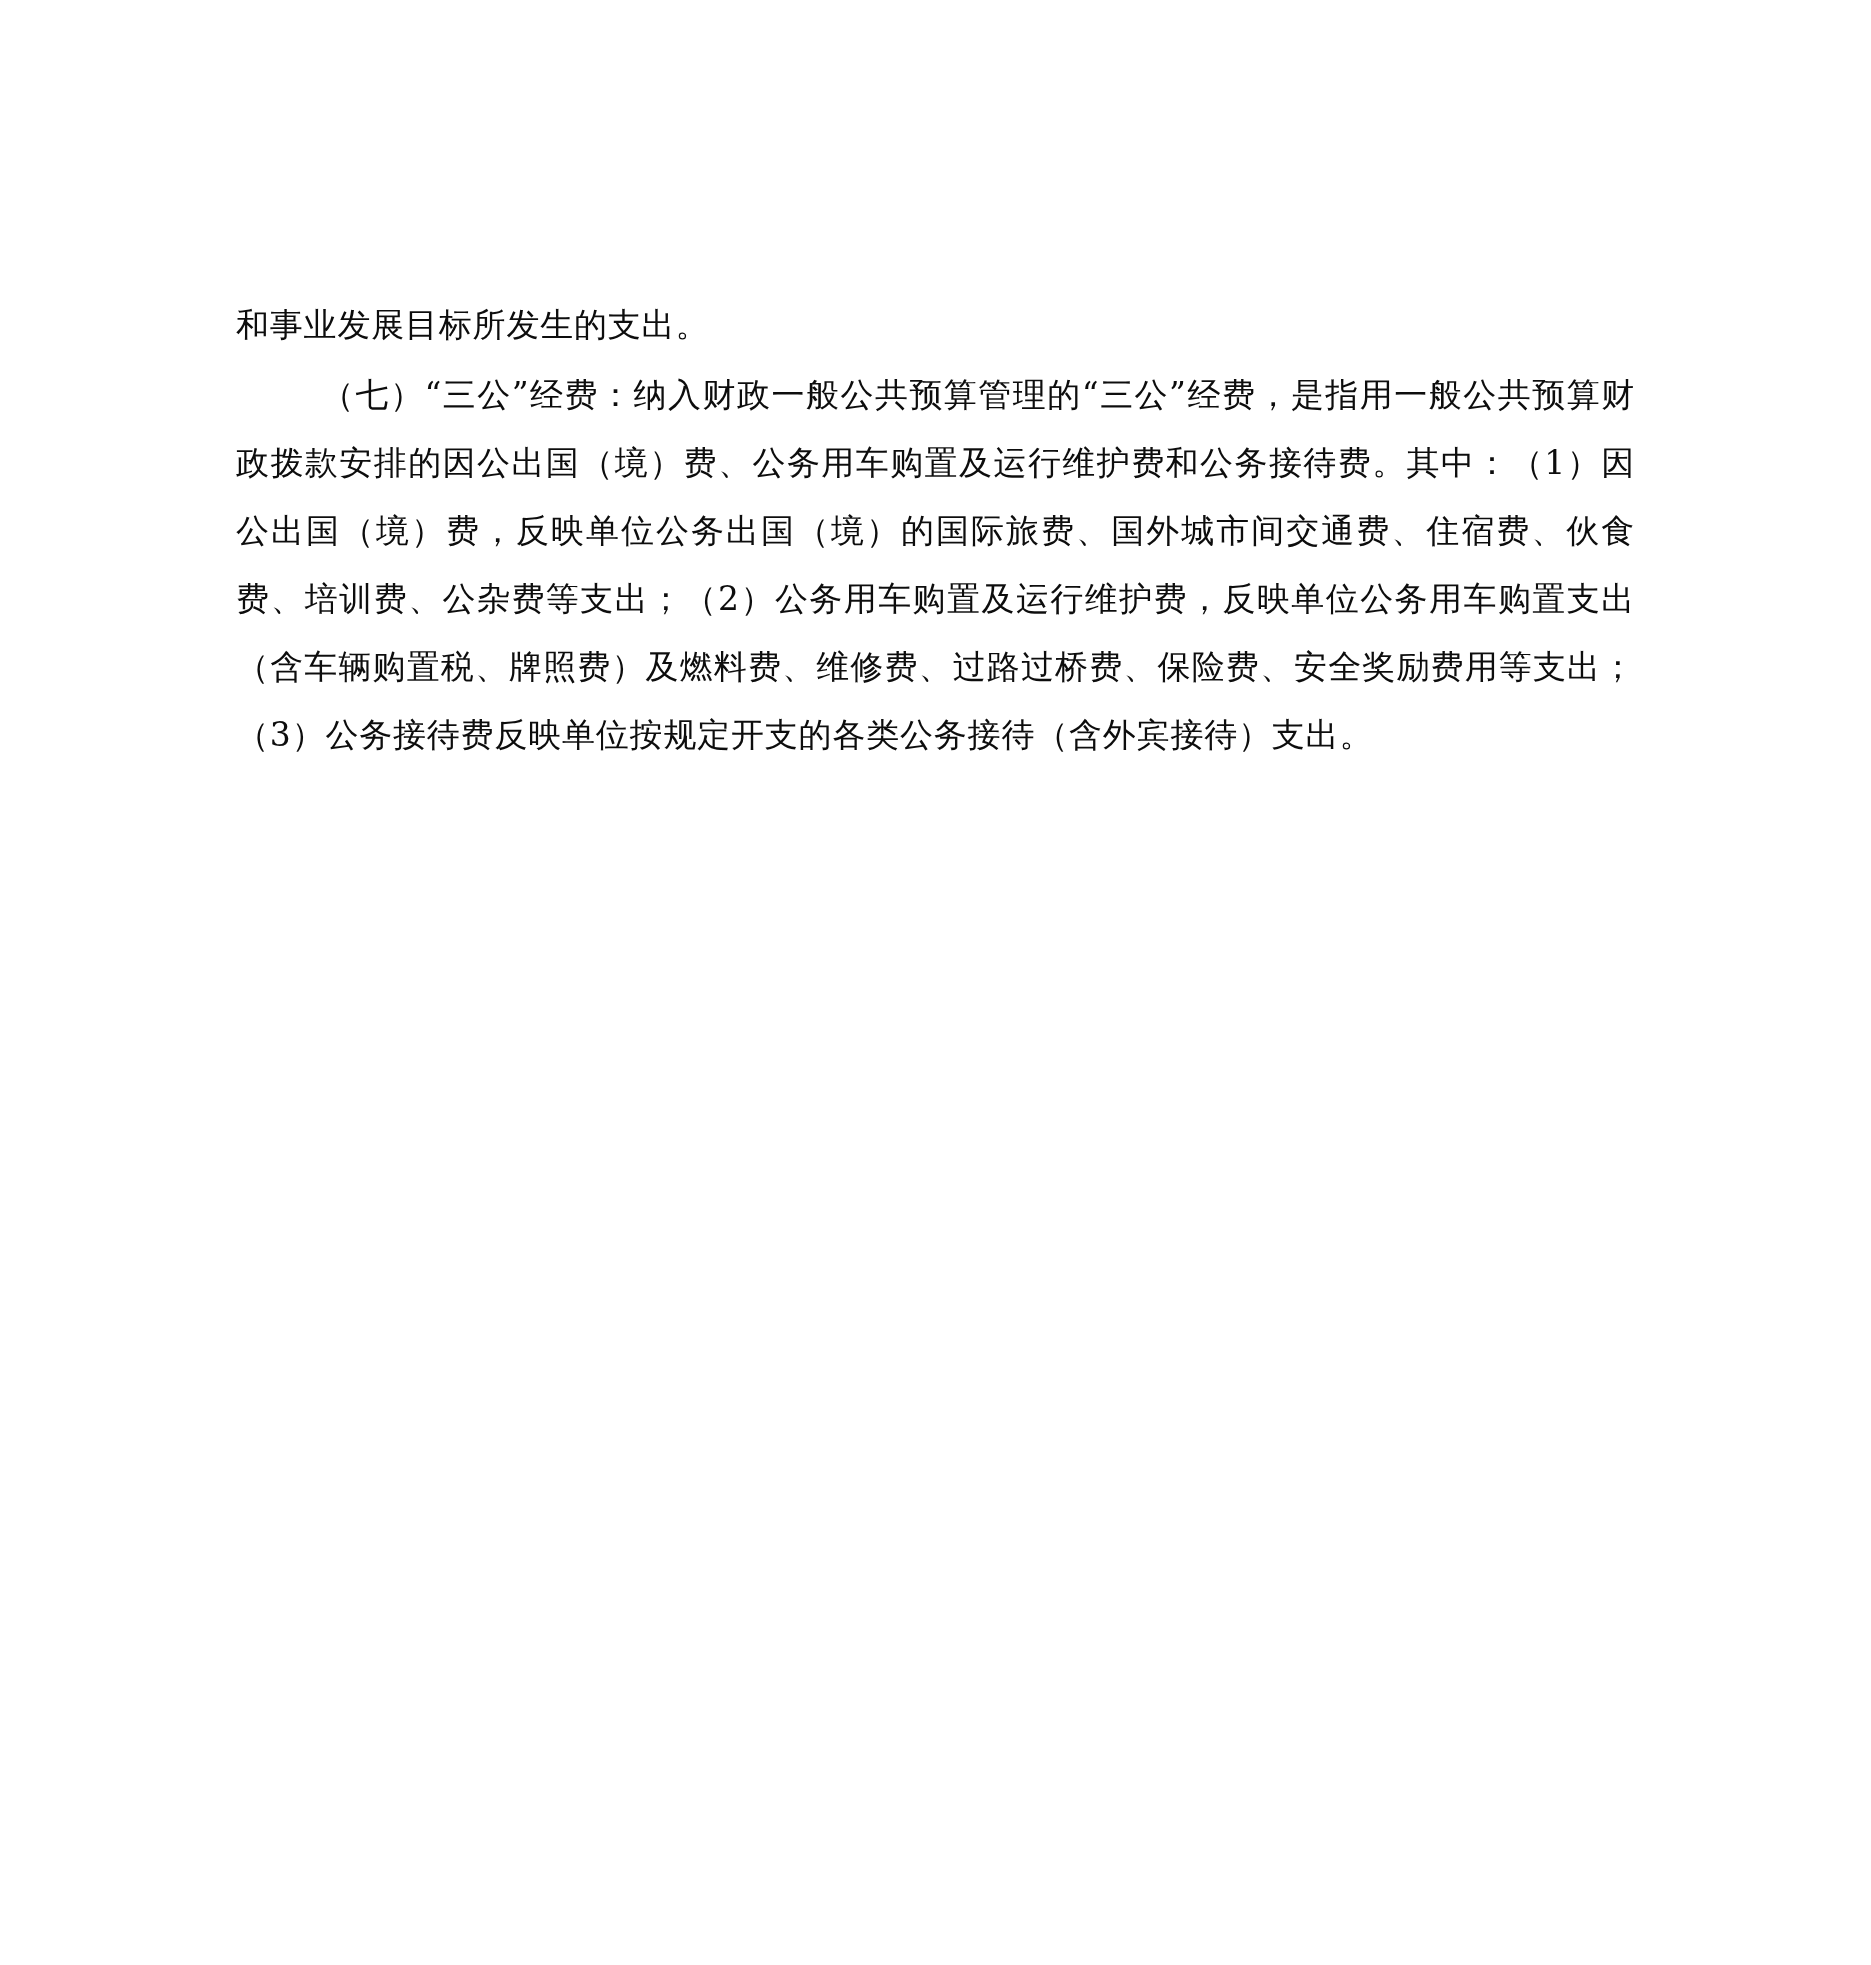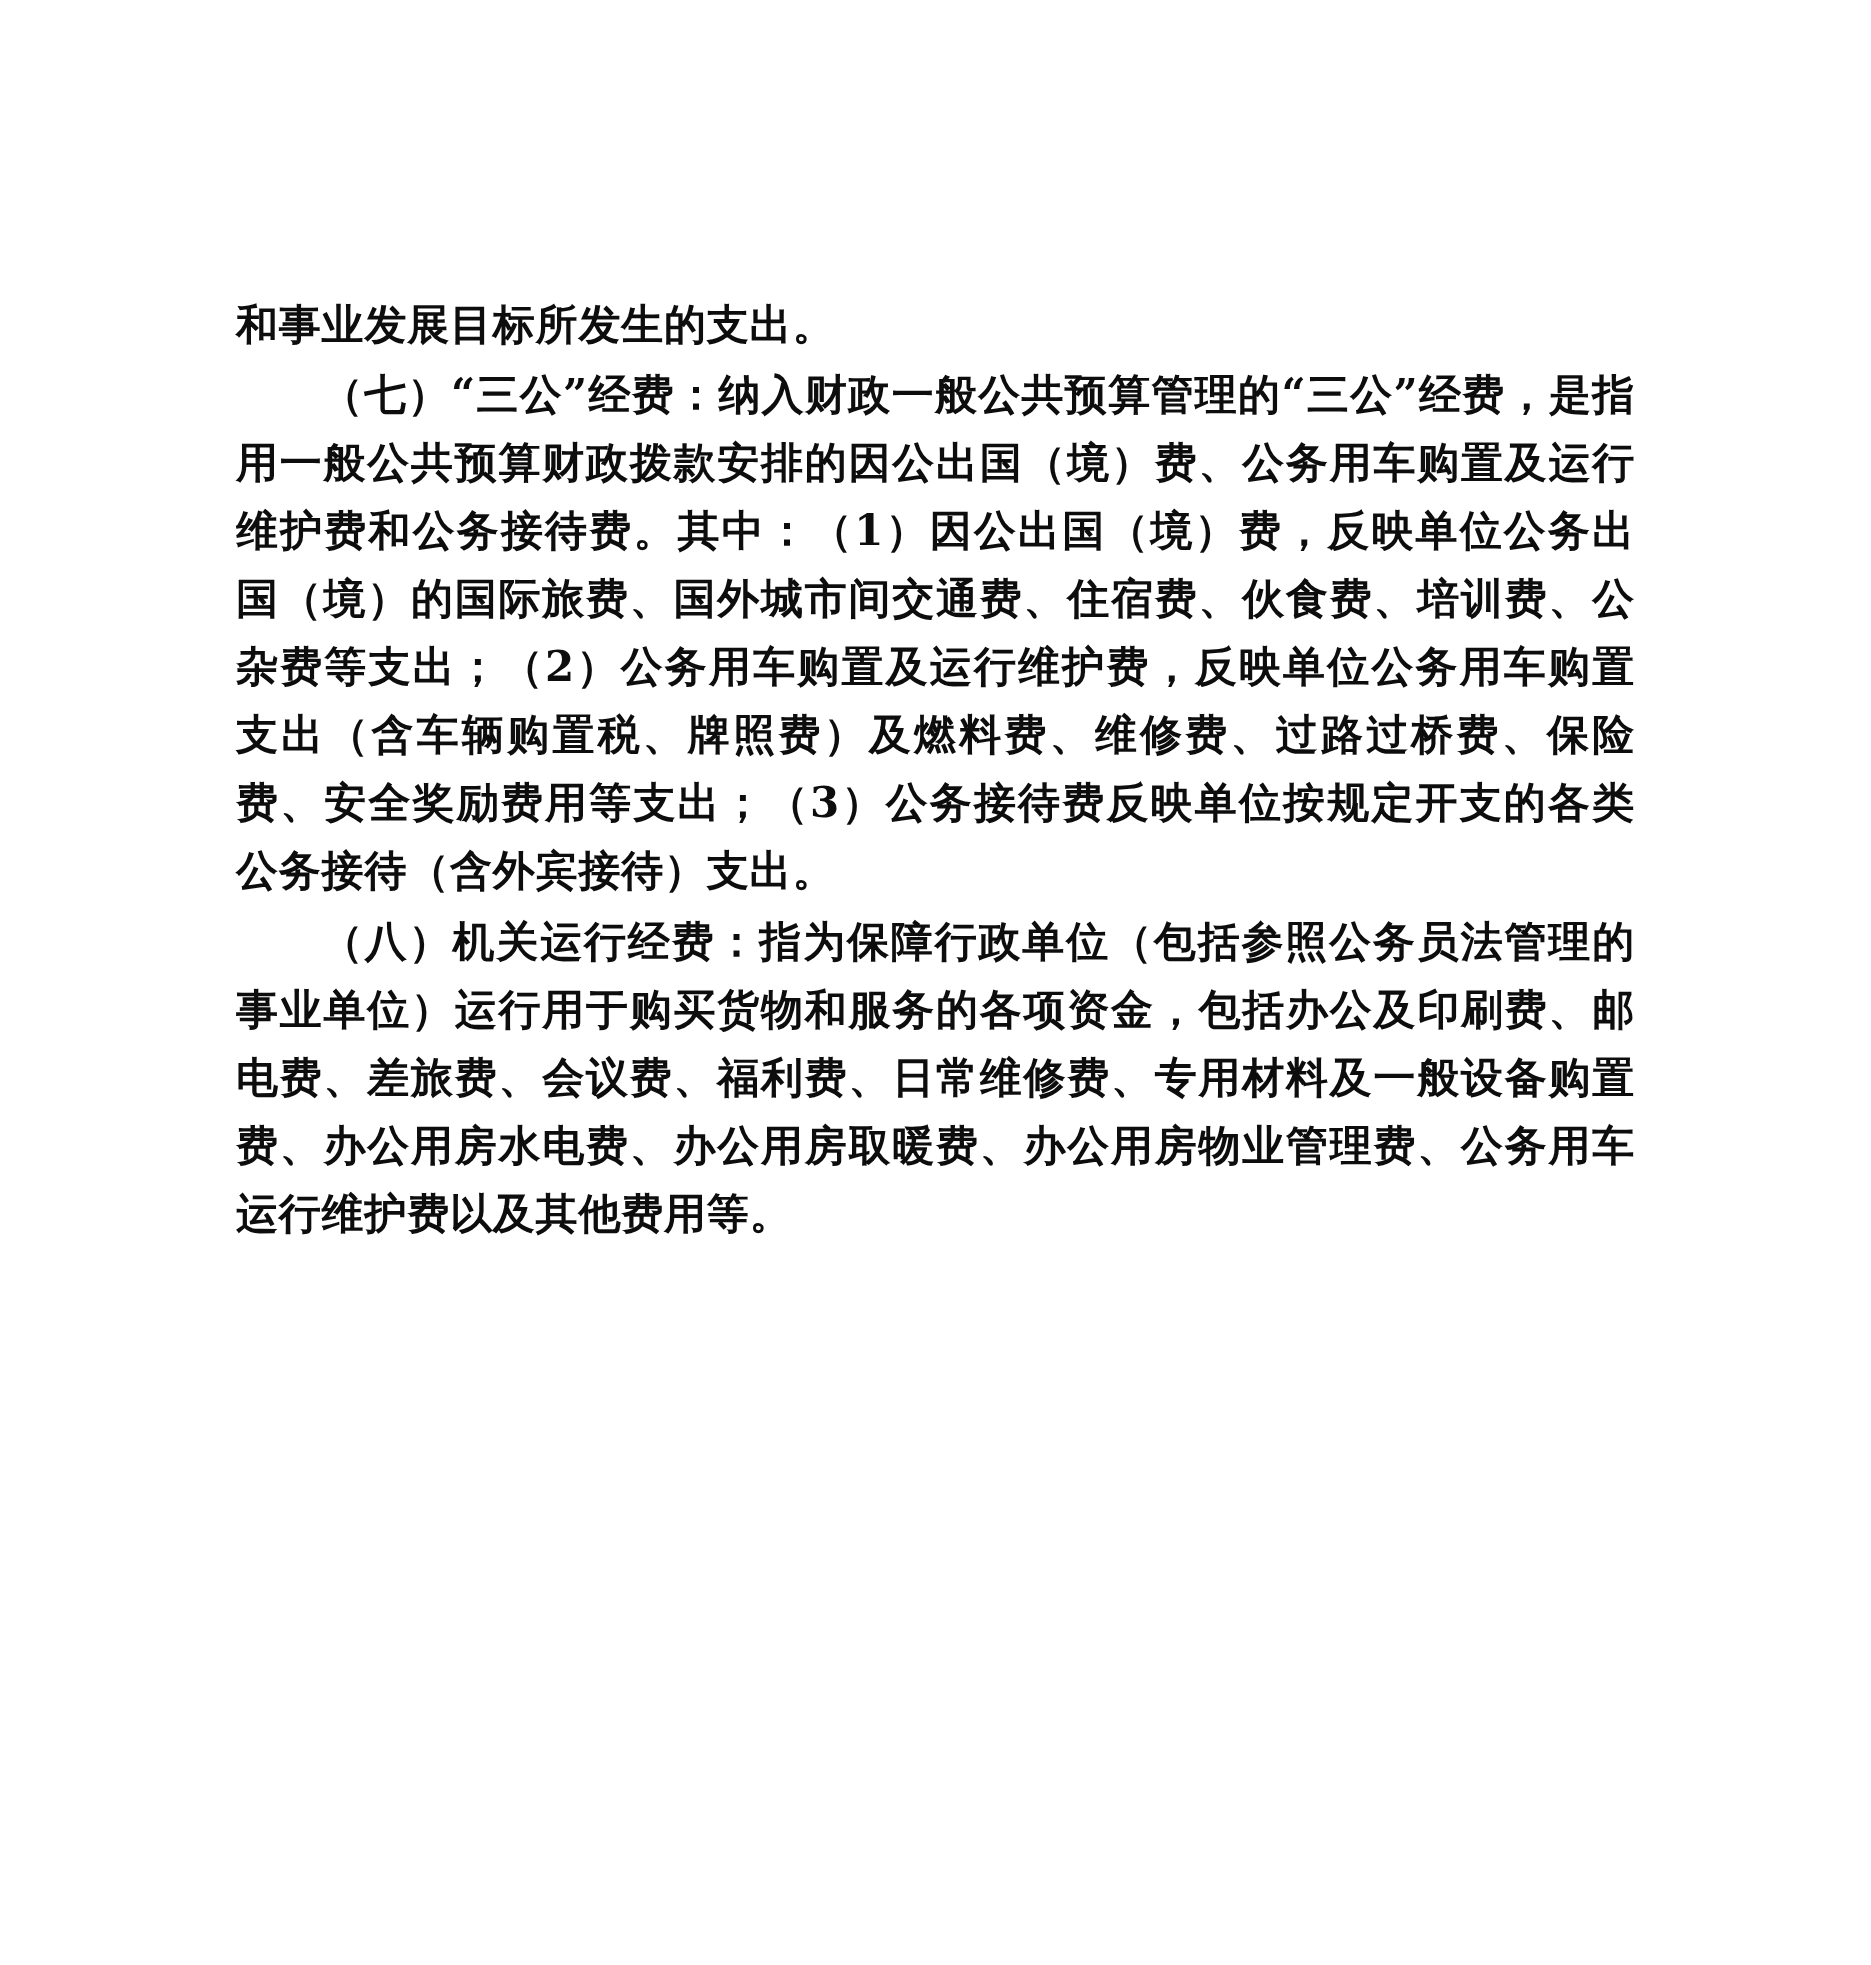--- a/index.html
+++ b/index.html
@@ -23,46 +23,44 @@
     height: 2647px;
     background: #ffffff;
   }
   .content {
     position: absolute;
     left: 236px;
     top: 291px;
     width: 1399px;
   }
   .para {
-    font-size: 42px;
+    font-size: 33px;
     line-height: 68px;
     letter-spacing: 0.8px;
     text-align: justify;
     text-justify: inter-ideograph;
     margin: 0 0 2.4px 0;
     word-break: break-all;
-    font-weight: bold;
   }
   .indent {
     text-indent: 85px;
   }
   .spacer-para {
     margin-top: 59px;
   }
 </style>
 </head>
 <body>
 
 <div class="page">
 
   <div class="content">
 
     <p class="para">和事业发展目标所发生的支出。</p>
 
     <p class="para indent">（七）“三公”经费：纳入财政一般公共预算管理的“三公”经费，是指用一般公共预算财政拨款安排的因公出国（境）费、公务用车购置及运行维护费和公务接待费。其中：（1）因公出国（境）费，反映单位公务出国（境）的国际旅费、国外城市间交通费、住宿费、伙食费、培训费、公杂费等支出；（2）公务用车购置及运行维护费，反映单位公务用车购置支出（含车辆购置税、牌照费）及燃料费、维修费、过路过桥费、保险费、安全奖励费用等支出；（3）公务接待费反映单位按规定开支的各类公务接待（含外宾接待）支出。</p>
 
-    <p class="para indent">（八）机关运行经费：指为保障行政单位（包括参照公务员法管理的事业单位）运行用于购买货物和服务的各项资金，包括办公及印刷费、邮电费、差旅费、会议费、福利费、日常维修费、专用材料及一般设备购置费、办公用房水电费、办公用房取暖费、办公用房物业管理费、公务用车运行维护费以及其他费用等。</p>
 
 
   </div>
 
 </div>
 
 
 </body></html>

